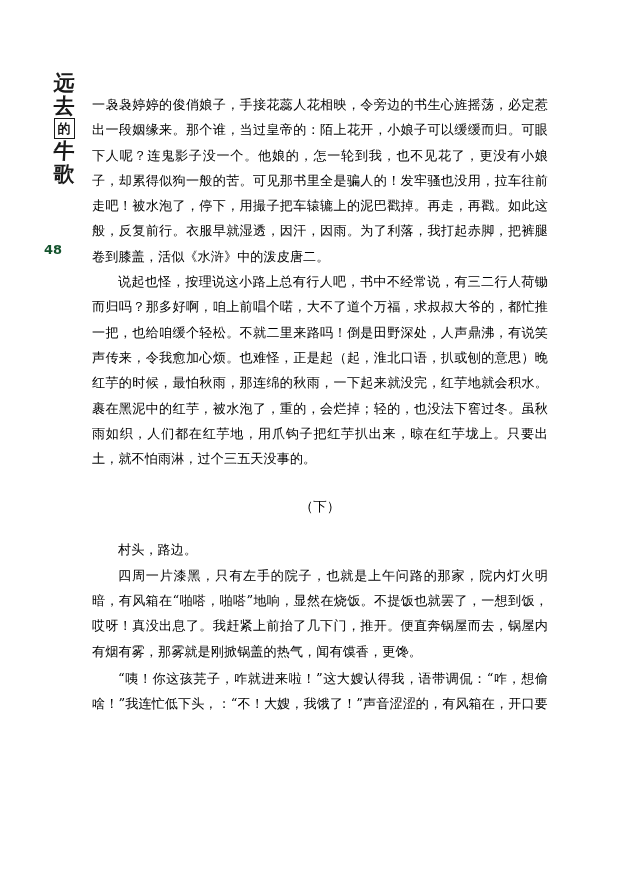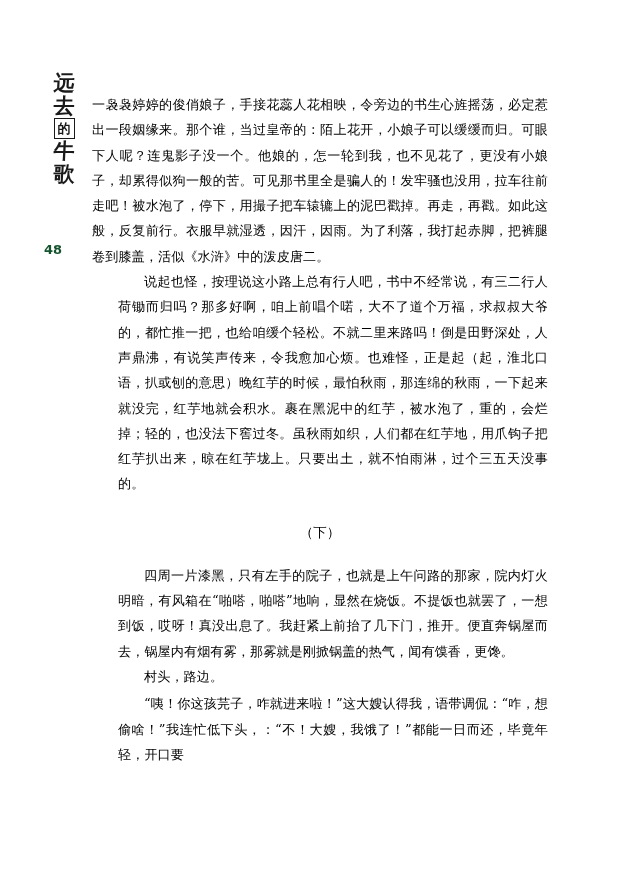--- a/index.html
+++ b/index.html
@@ -82,21 +82,20 @@
     margin: 0 0 0 0;
     font-size: 13.1px;
     line-height: 25.3px;
     text-align: justify;
     text-justify: inter-ideograph;
     text-indent: 0;
     letter-spacing: 0.1px;
   }
   p.indent {
     text-indent: 26px;
-    margin-left: 26px;
   }
   .section-head {
     margin: 24px 0 20px 0;
     text-align: center;
     font-size: 13.5px;
     line-height: 22px;
   }
   .gap-sm { height: 2px; }
 </style>
 </head>
@@ -115,19 +114,19 @@
   </div>
 
   <div class="page-number">48</div>
 
   <div class="body-col">
     <p class="para">一袅袅婷婷的俊俏娘子，手接花蕊人花相映，令旁边的书生心旌摇荡，必定惹出一段姻缘来。那个谁，当过皇帝的：陌上花开，小娘子可以缓缓而归。可眼下人呢？连鬼影子没一个。他娘的，怎一轮到我，也不见花了，更没有小娘子，却累得似狗一般的苦。可见那书里全是骗人的！发牢骚也没用，拉车往前走吧！被水泡了，停下，用撮子把车辕辘上的泥巴戳掉。再走，再戳。如此这般，反复前行。衣服早就湿透，因汗，因雨。为了利落，我打起赤脚，把裤腿卷到膝盖，活似《水浒》中的泼皮唐二。</p>
     <p class="para indent">说起也怪，按理说这小路上总有行人吧，书中不经常说，有三二行人荷锄而归吗？那多好啊，咱上前唱个喏，大不了道个万福，求叔叔大爷的，都忙推一把，也给咱缓个轻松。不就二里来路吗！倒是田野深处，人声鼎沸，有说笑声传来，令我愈加心烦。也难怪，正是起（起，淮北口语，扒或刨的意思）晚红芋的时候，最怕秋雨，那连绵的秋雨，一下起来就没完，红芋地就会积水。裹在黑泥中的红芋，被水泡了，重的，会烂掉；轻的，也没法下窖过冬。虽秋雨如织，人们都在红芋地，用爪钩子把红芋扒出来，晾在红芋垅上。只要出土，就不怕雨淋，过个三五天没事的。</p>
 
     <div class="section-head">（下）</div>
 
+    <p class="para indent">村头，路边。</p>
     <p class="para indent">四周一片漆黑，只有左手的院子，也就是上午问路的那家，院内灯火明暗，有风箱在“啪嗒，啪嗒”地响，显然在烧饭。不提饭也就罢了，一想到饭，哎呀！真没出息了。我赶紧上前抬了几下门，推开。便直奔锅屋而去，锅屋内有烟有雾，那雾就是刚掀锅盖的热气，闻有馍香，更馋。</p>
-    <p class="para indent">村头，路边。</p>
     <div class="gap-sm"></div>
-    <p class="para indent">“咦！你这孩芫子，咋就进来啦！”这大嫂认得我，语带调侃：“咋，想偷啥！”我连忙低下头，：“不！大嫂，我饿了！”都能一日而还，毕竟年轻，开口要</p>
+    <p class="para indent">“咦！你这孩芫子，咋就进来啦！”这大嫂认得我，语带调侃：“咋，想偷啥！”我连忙低下头，：“不！大嫂，我饿了！”声音涩涩的，有风箱在，开口要</p>
   </div>
 
 </div>
 
 </body></html>

